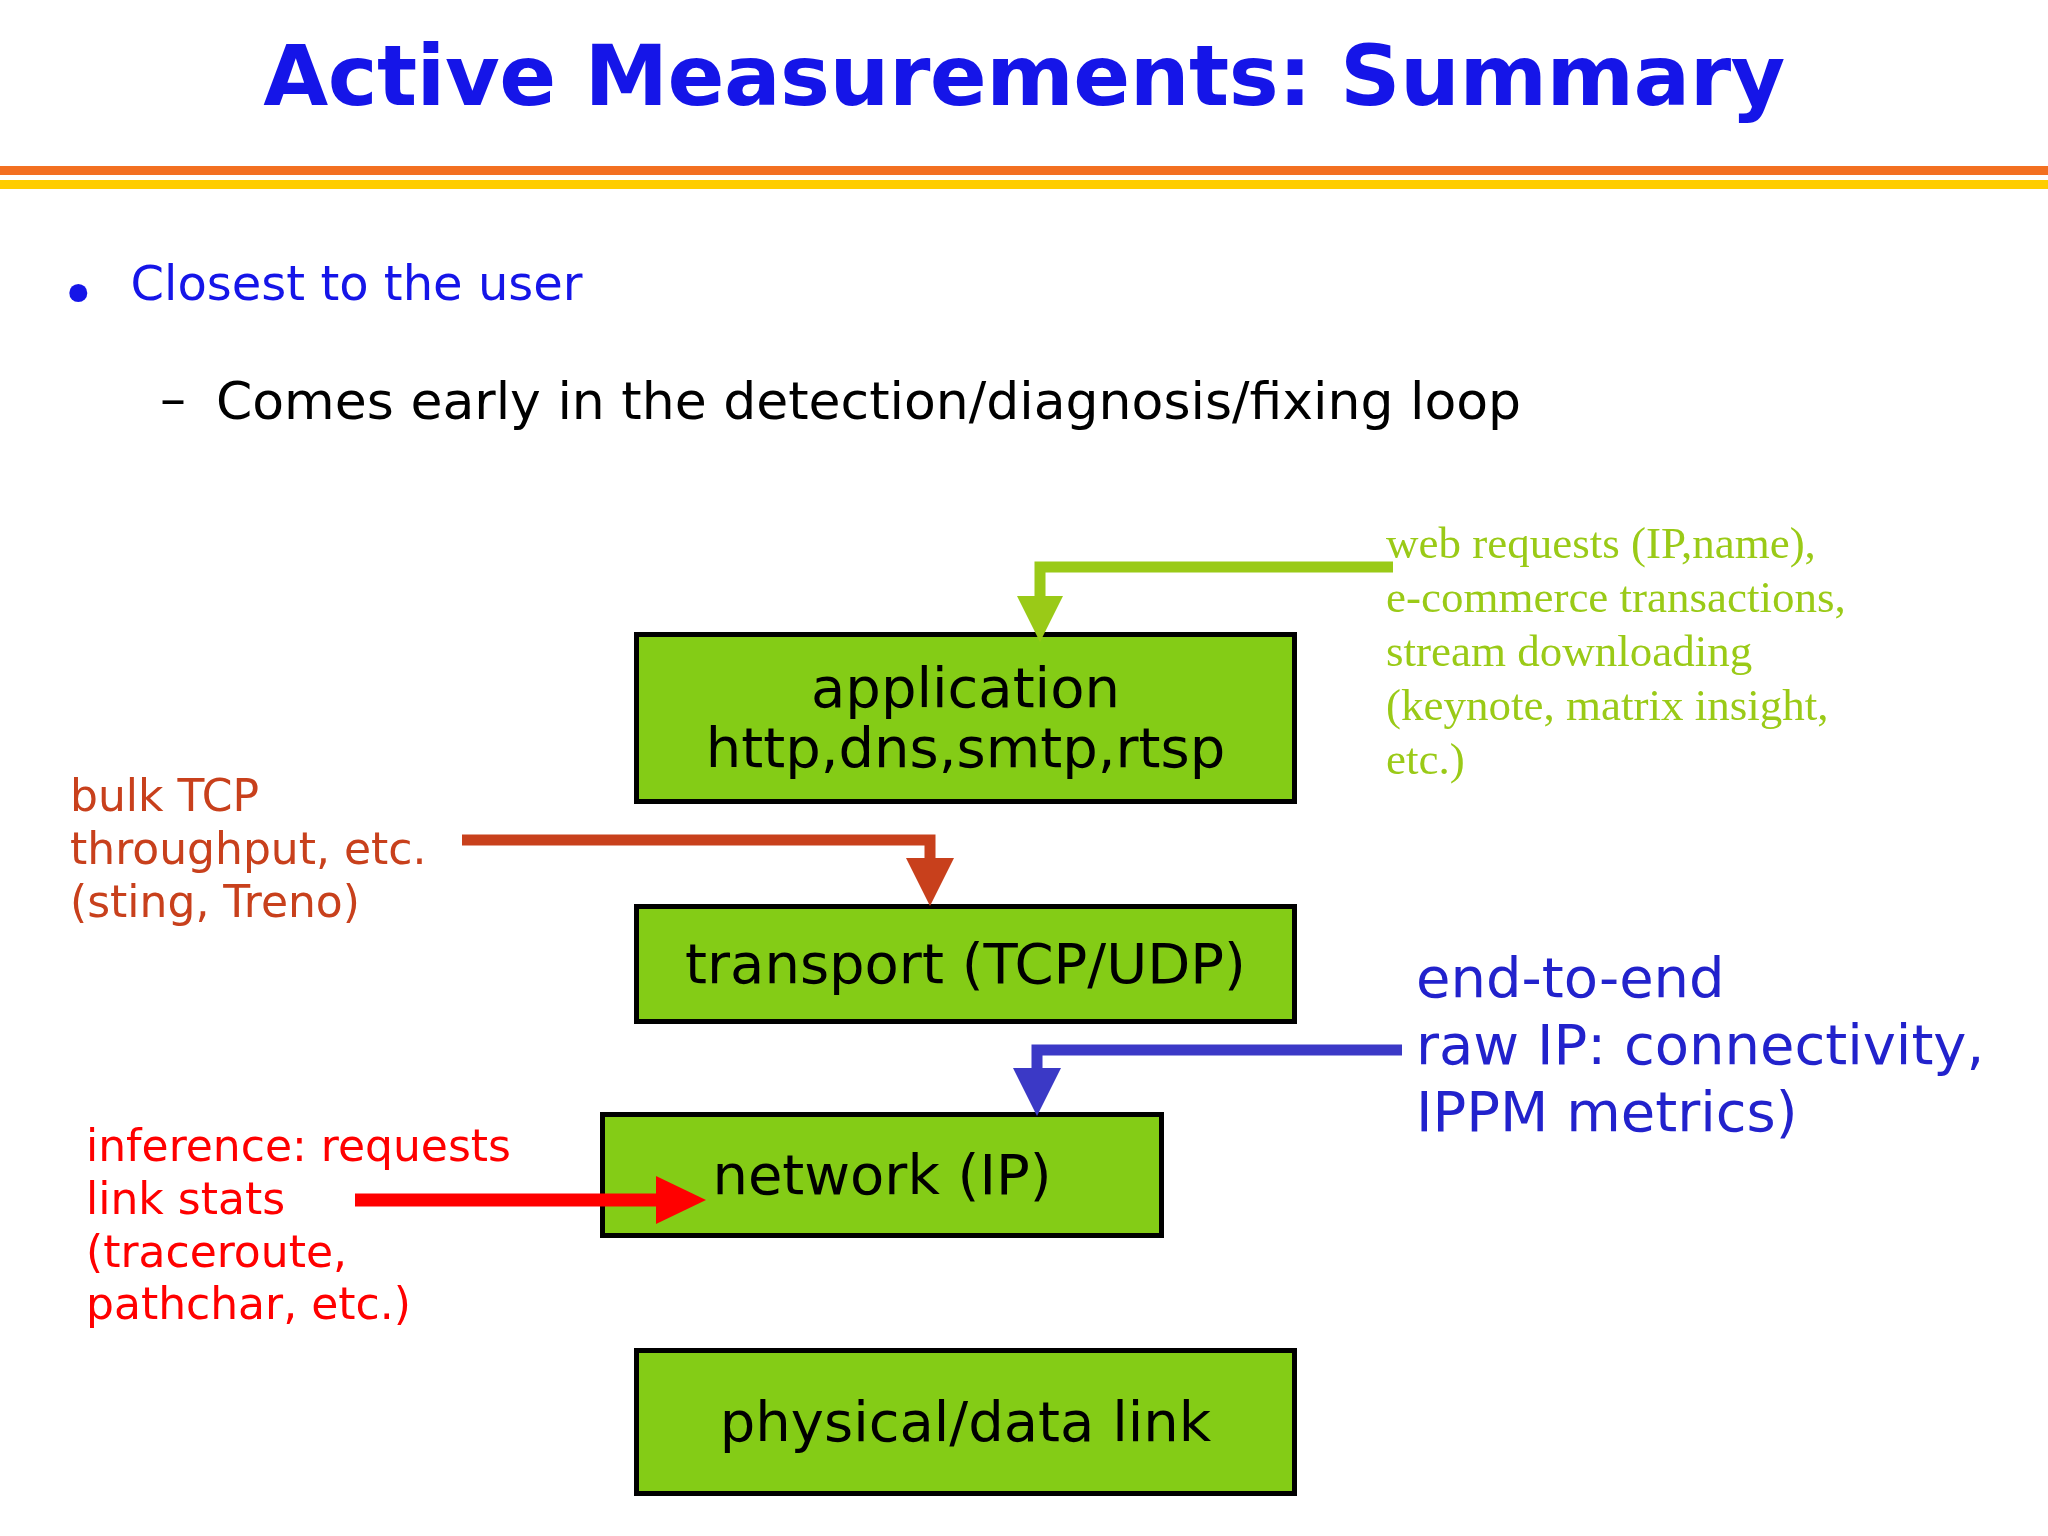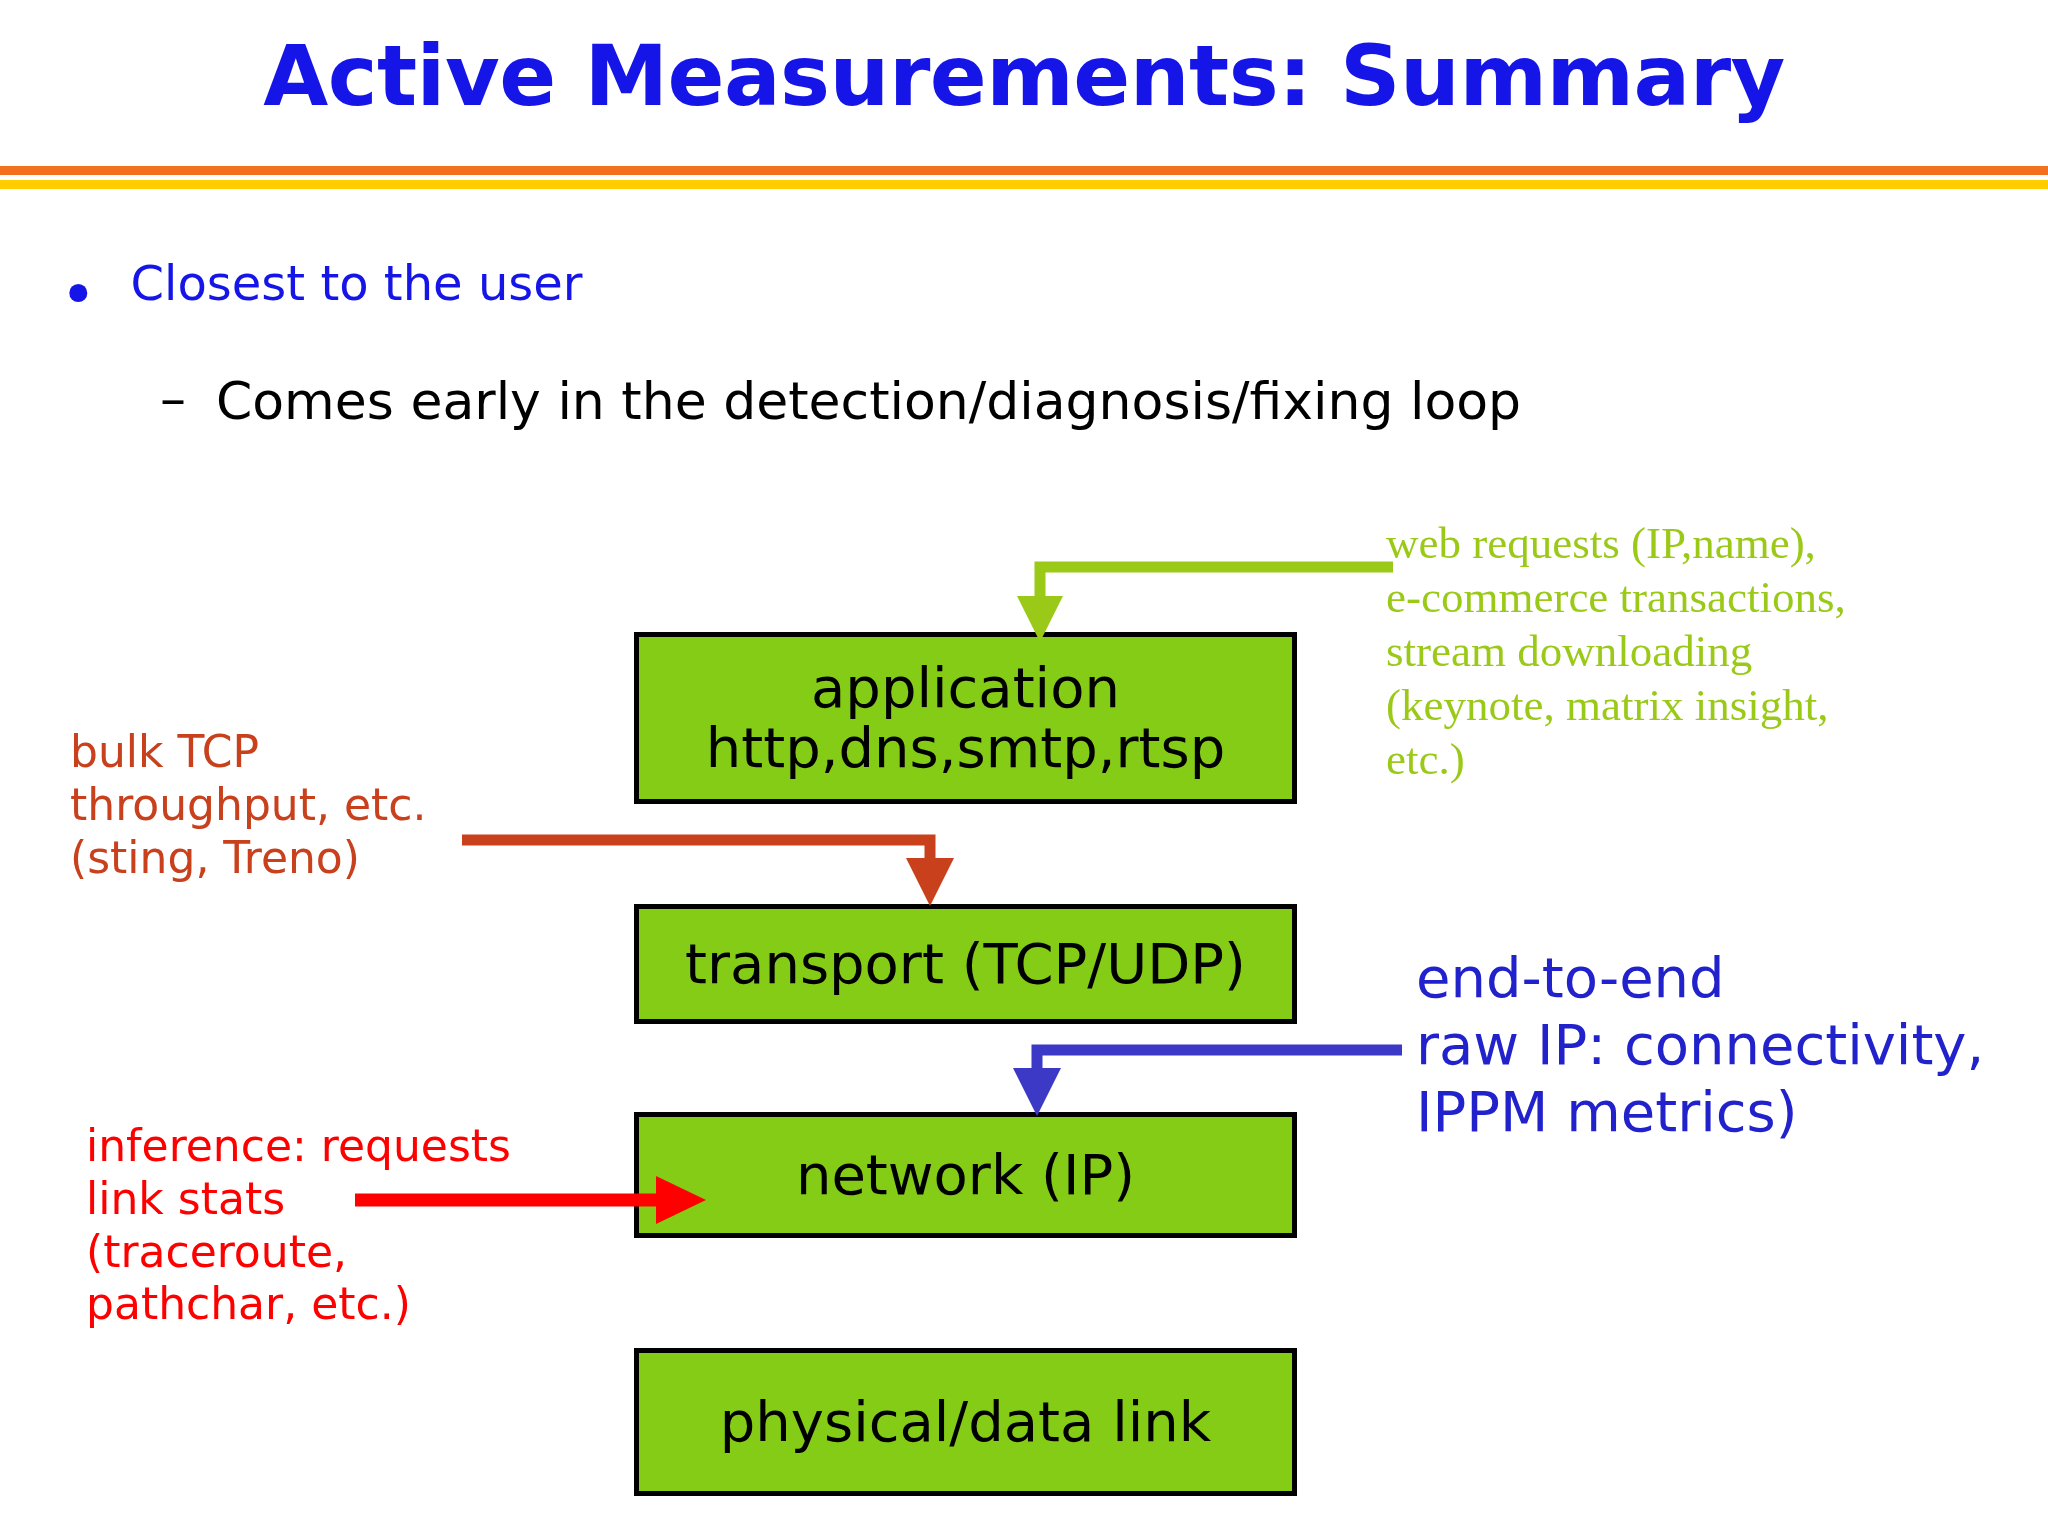--- a/index.html
+++ b/index.html
@@ -61,31 +61,31 @@
     border:5px solid #000000;
     box-sizing:border-box;
     display:flex;align-items:center;justify-content:center;
     text-align:center;
     color:#000000;
     font-size:56px;
     line-height:1.07;
   }
   #box-application{left:634px;top:632px;width:663px;height:172px;font-size:56px;}
   #box-transport  {left:634px;top:904px;width:663px;height:120px;}
-  #box-network    {left:634px;top:1112px;width:663px;height:126px;align-items:center;}
+  #box-network    {left:600px;top:1112px;width:564px;height:126px;align-items:center;}
   #box-physical   {left:634px;top:1348px;width:663px;height:148px;}
 
   
   .note{position:absolute;line-height:1.2;}
   #note-green{
     left:1386px;top:516px;width:650px;
     color:#9ACA17;font-size:45px;font-family:Liberation Serif, serif;
   }
   #note-brick{
-    left:70px;top:726px;width:430px;
+    left:70px;top:770px;width:430px;
     color:#C8401C;font-size:44px;
   }
   #note-blue{
     left:1416px;top:944px;width:620px;
     color:#2222CC;font-size:56px;
   }
   #note-red{
     left:86px;top:1120px;width:470px;
     color:#FF0000;font-size:44px;
   }

